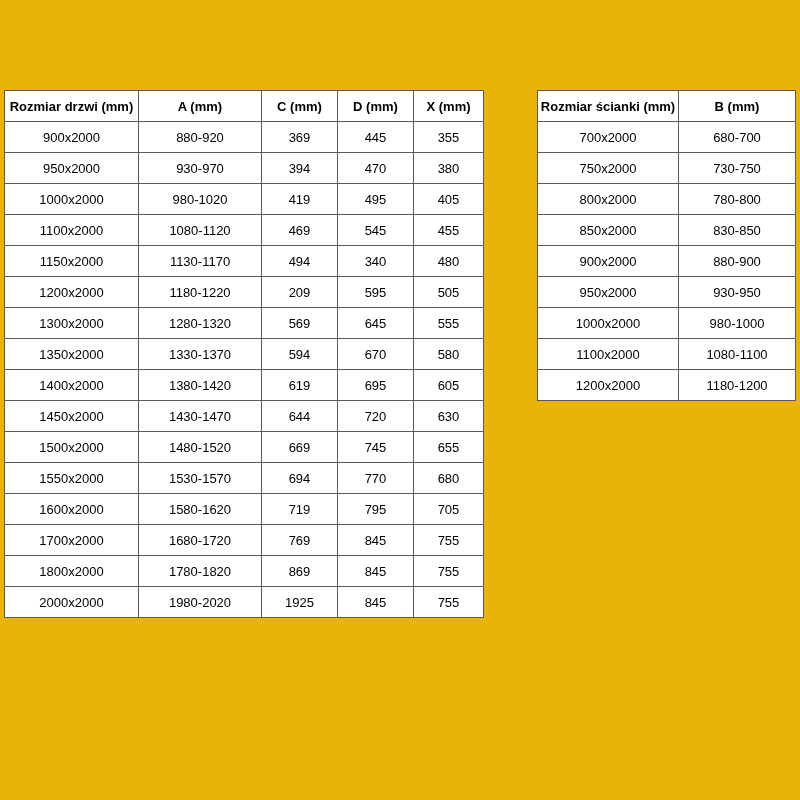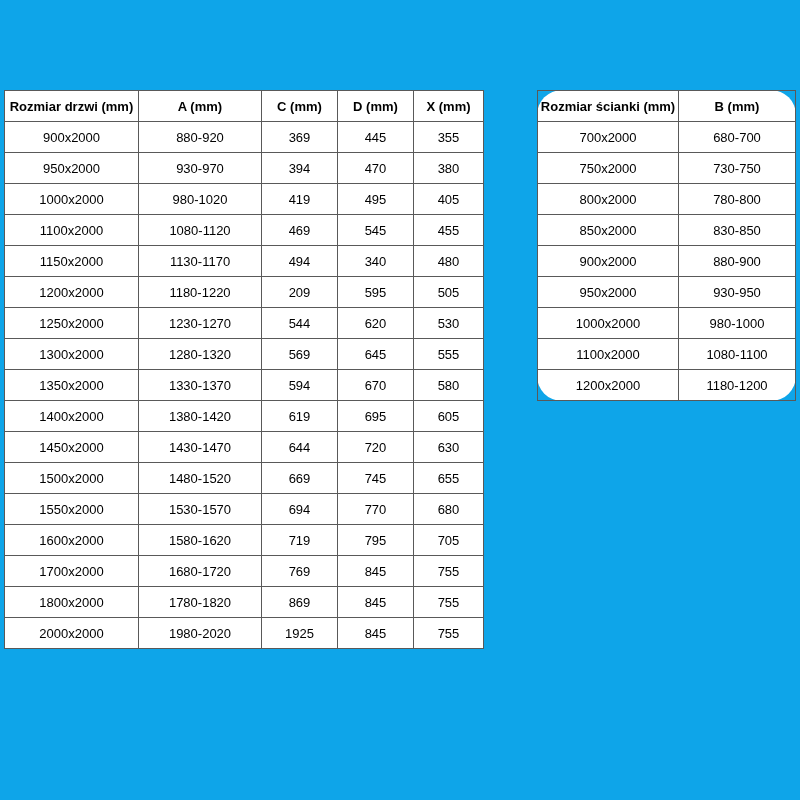--- a/index.html
+++ b/index.html
@@ -7,21 +7,21 @@
     padding: 0;
     width: 800px;
     height: 800px;
     background: #ffffff;
     font-family: "Liberation Sans", sans-serif;
   }
   .canvas {
     position: relative;
     width: 800px;
     height: 800px;
-    background: #0ea5e9;
+    background: #eab308;
     overflow: hidden;
   }
   table.spec {
     position: absolute;
     border-collapse: collapse;
     table-layout: fixed;
     background: #ffffff;
   }
   table.spec th,
   table.spec td {
@@ -40,21 +40,20 @@
   }
   #door-table {
     left: 4px;
     top: 90px;
     width: 479px;
   }
   #wall-table {
     left: 537px;
     top: 90px;
     width: 258px;
-    border-radius: 25px;
   }
 </style>
 </head>
 <body>
 
 <div class="canvas">
 
   <table class="spec" id="door-table">
     <colgroup>
       <col style="width:134px">
@@ -109,27 +108,20 @@
           <td>480</td>
         </tr>
         <tr>
           <td>1200x2000</td>
           <td>1180-1220</td>
           <td>209</td>
           <td>595</td>
           <td>505</td>
         </tr>
         <tr>
-          <td>1250x2000</td>
-          <td>1230-1270</td>
-          <td>544</td>
-          <td>620</td>
-          <td>530</td>
-        </tr>
-        <tr>
           <td>1300x2000</td>
           <td>1280-1320</td>
           <td>569</td>
           <td>645</td>
           <td>555</td>
         </tr>
         <tr>
           <td>1350x2000</td>
           <td>1330-1370</td>
           <td>594</td>

